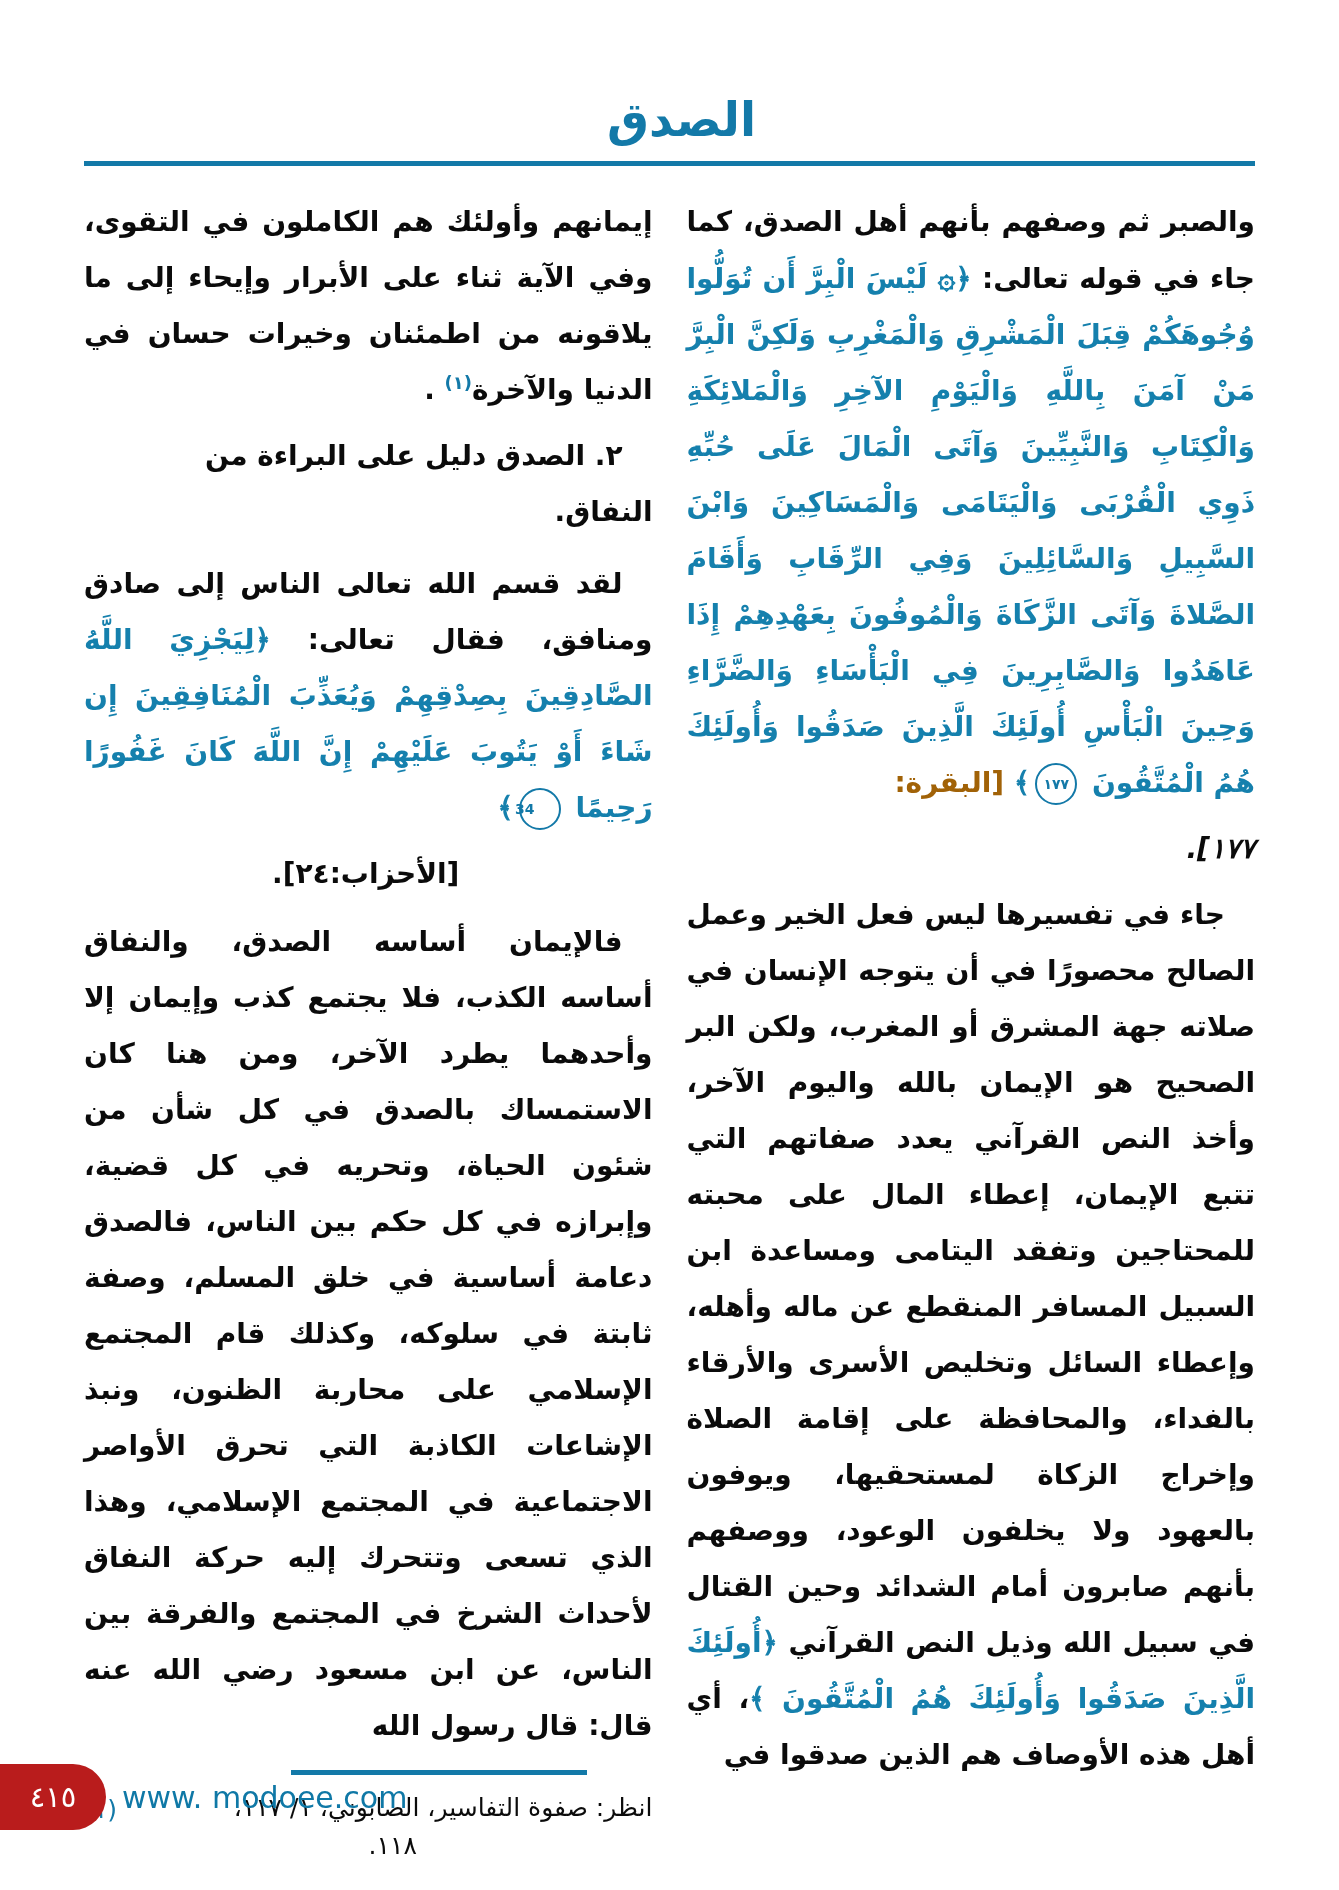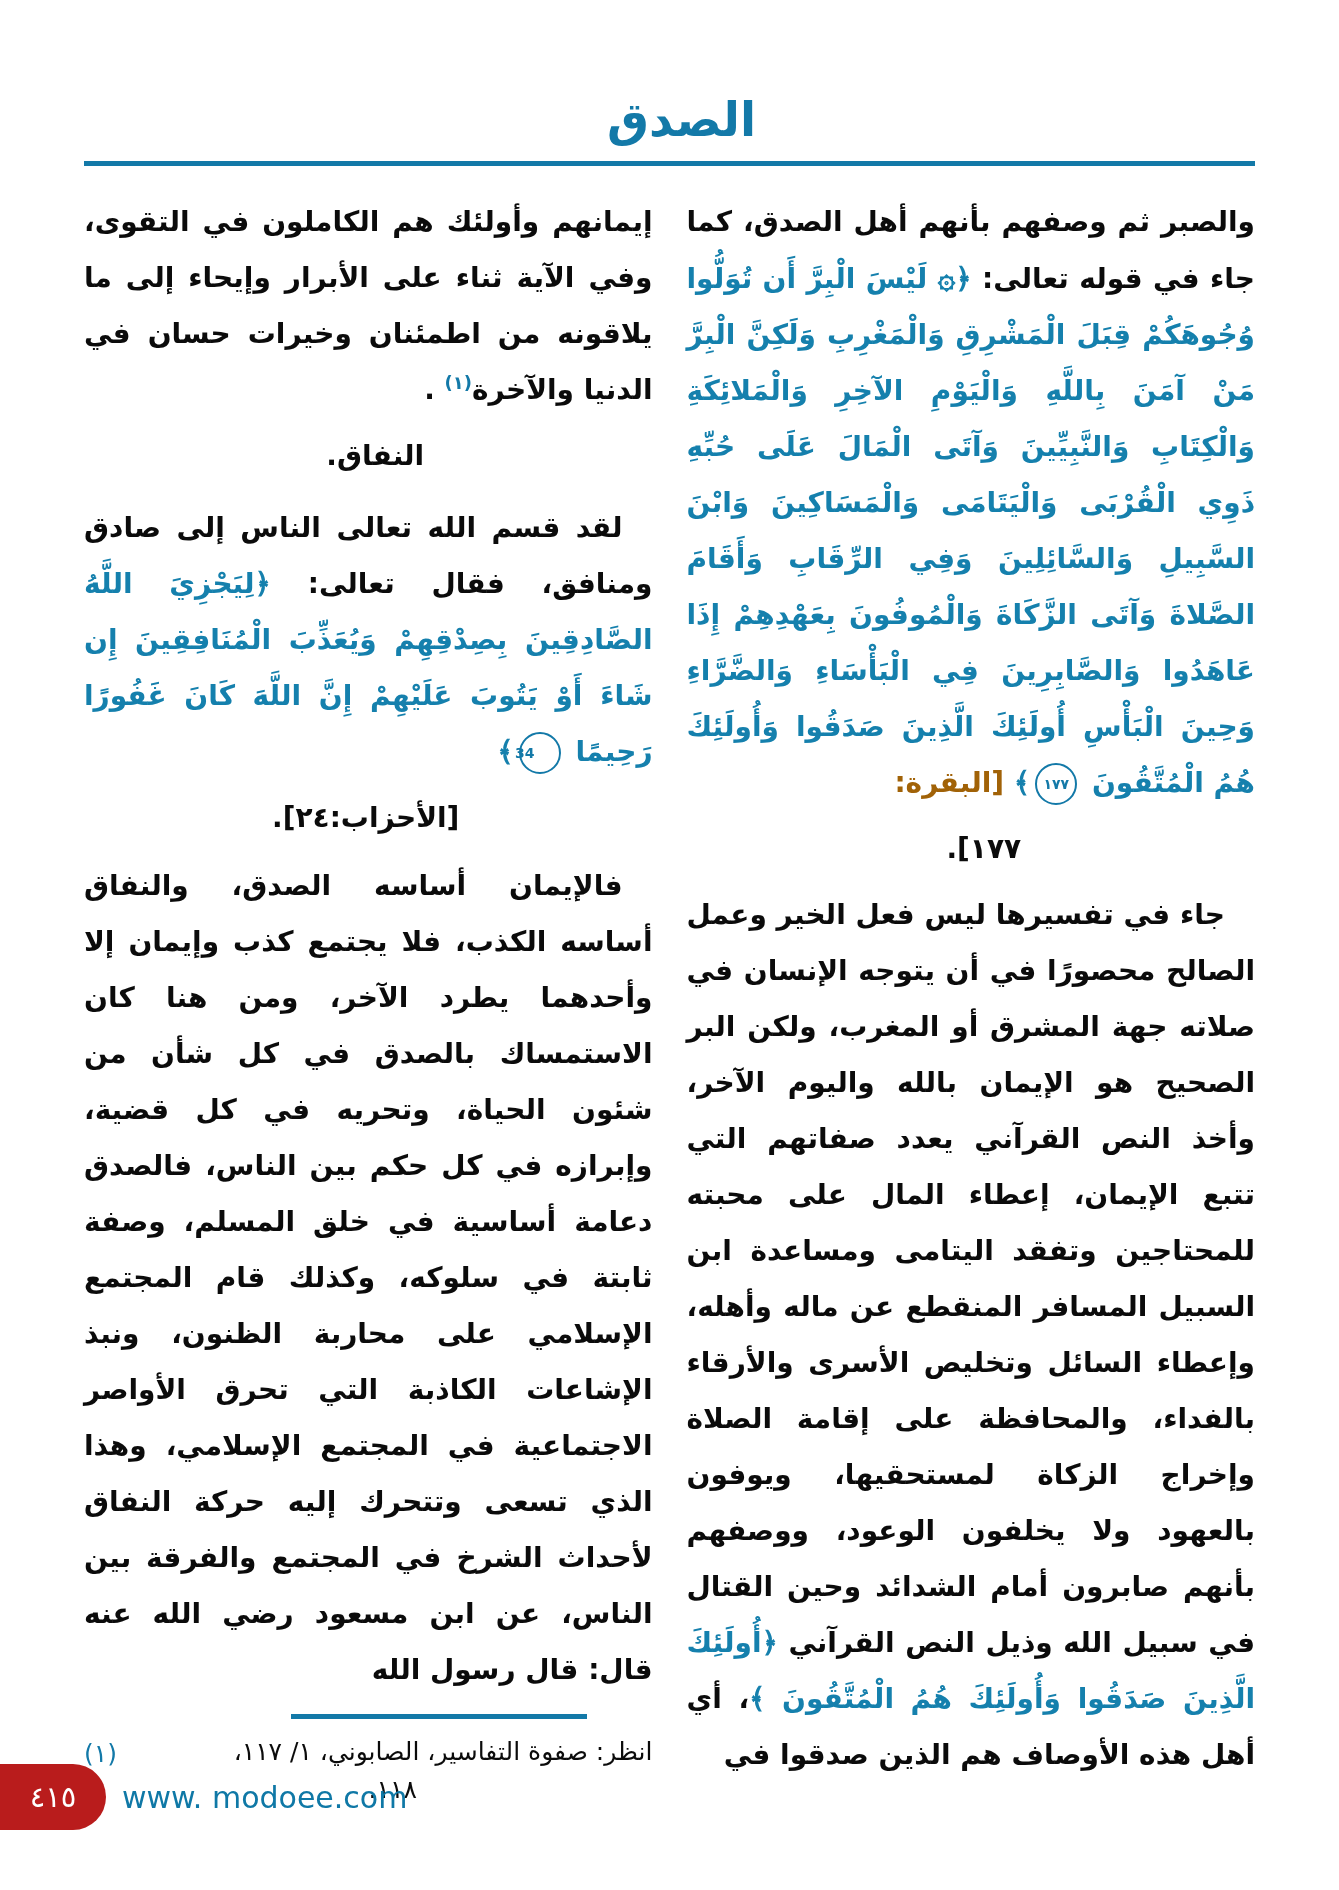--- a/index.html
+++ b/index.html
@@ -33,23 +33,23 @@
   .ayah-circle{
     display:inline-flex;align-items:center;justify-content:center;
     width:38px;height:38px;
     border:2px solid #1379A8;border-radius:50%;
     font-size:14px;line-height:1;color:#1379A8;
     vertical-align:middle;margin:0 5px;
     flex:none;
   }
   .rub{color:#1580AD;font-size:30px;}
   .ref{color:#a16207;}
-  .ref-line-left{text-align:center;padding-left:26px;margin:0 0 10px 0;}
+  .ref-line-left{text-align:right;padding-left:26px;margin:0 0 10px 0;font-style:italic;}
   .ref-line-ahzab{text-align:left;padding-left:188px;margin:0 0 12px 0;}
-  .heading-tail{text-align:center;padding-left:14px;margin:0 0 16px 0;}
+  .heading-tail{text-align:right;padding-left:14px;margin:0 0 16px 0;}
   .sup-ref{color:#1379A8;font-size:18px;vertical-align:super;line-height:0;}
   .footnote{margin-top:6px;font-weight:400;font-size:25px;line-height:38px;}
   .fn-sep{width:296px;height:5px;background:#1379A8;margin:16px 66px 14px auto;}
   .fn-row{display:flex;direction:ltr;gap:16px;}
   .fn-marker{color:#1379A8;white-space:nowrap;padding-top:2px;}
   .fn-text{flex:1;direction:rtl;text-align:justify;}
   .fn-line2{text-align:center;}
   .footer-badge{
     position:absolute;left:0;top:1764px;
     width:106px;height:66px;
@@ -77,20 +77,21 @@
   <div class="cols">
 
     <div class="col">
       <p><span>والصبر ثم وصفهم بأنهم أهل الصدق، كما جاء في قوله تعالى: </span><span class="quran">﴿</span><span class="rub">۞</span><span class="quran"> لَيْسَ الْبِرَّ أَن تُوَلُّوا وُجُوهَكُمْ قِبَلَ الْمَشْرِقِ وَالْمَغْرِبِ وَلَكِنَّ الْبِرَّ مَنْ آمَنَ بِاللَّهِ وَالْيَوْمِ الآخِرِ وَالْمَلائِكَةِ وَالْكِتَابِ وَالنَّبِيِّينَ وَآتَى الْمَالَ عَلَى حُبِّهِ ذَوِي الْقُرْبَى وَالْيَتَامَى وَالْمَسَاكِينَ وَابْنَ السَّبِيلِ وَالسَّائِلِينَ وَفِي الرِّقَابِ وَأَقَامَ الصَّلاةَ وَآتَى الزَّكَاةَ وَالْمُوفُونَ بِعَهْدِهِمْ إِذَا عَاهَدُوا وَالصَّابِرِينَ فِي الْبَأْسَاءِ وَالضَّرَّاءِ وَحِينَ الْبَأْسِ أُولَئِكَ الَّذِينَ صَدَقُوا وَأُولَئِكَ هُمُ الْمُتَّقُونَ </span><span class="ayah-circle">١٧٧</span><span class="quran">﴾</span><span class="ref"> [البقرة:</span></p>
       <div class="ref-line-left">١٧٧].</div>
       <p class="indent"><span>جاء في تفسيرها ليس فعل الخير وعمل الصالح محصورًا في أن يتوجه الإنسان في صلاته جهة المشرق أو المغرب، ولكن البر الصحيح هو الإيمان بالله واليوم الآخر، وأخذ النص القرآني يعدد صفاتهم التي تتبع الإيمان، إعطاء المال على محبته للمحتاجين وتفقد اليتامى ومساعدة ابن السبيل المسافر المنقطع عن ماله وأهله، وإعطاء السائل وتخليص الأسرى والأرقاء بالفداء، والمحافظة على إقامة الصلاة وإخراج الزكاة لمستحقيها، ويوفون بالعهود ولا يخلفون الوعود، ووصفهم بأنهم صابرون أمام الشدائد وحين القتال في سبيل الله وذيل النص القرآني </span><span class="quran">﴿أُولَئِكَ الَّذِينَ صَدَقُوا وَأُولَئِكَ هُمُ الْمُتَّقُونَ ﴾</span><span>، أي أهل هذه الأوصاف هم الذين صدقوا في</span></p>
     </div>
 
     <div class="col">
       <p><span>إيمانهم وأولئك هم الكاملون في التقوى، وفي الآية ثناء على الأبرار وإيحاء إلى ما يلاقونه من اطمئنان وخيرات حسان في الدنيا والآخرة</span><span class="sup-ref">(١)</span><span> .</span></p>
+      <p class="indent" style="margin-bottom:0;">٢. الصدق دليل على البراءة من</p>
       <div class="heading-tail">النفاق.</div>
       <p class="indent"><span>لقد قسم الله تعالى الناس إلى صادق ومنافق، فقال تعالى: </span><span class="quran">﴿</span><span class="quran">لِيَجْزِيَ اللَّهُ الصَّادِقِينَ بِصِدْقِهِمْ وَيُعَذِّبَ الْمُنَافِقِينَ إِن شَاءَ أَوْ يَتُوبَ عَلَيْهِمْ إِنَّ اللَّهَ كَانَ غَفُورًا رَحِيمًا </span><span class="ayah-circle">34</span><span class="quran">﴾</span></p>
       <div class="ref-line-ahzab">[الأحزاب:٢٤].</div>
       <p class="indent" style="margin-bottom:0;">فالإيمان أساسه الصدق، والنفاق أساسه الكذب، فلا يجتمع كذب وإيمان إلا وأحدهما يطرد الآخر، ومن هنا كان الاستمساك بالصدق في كل شأن من شئون الحياة، وتحريه في كل قضية، وإبرازه في كل حكم بين الناس، فالصدق دعامة أساسية في خلق المسلم، وصفة ثابتة في سلوكه، وكذلك قام المجتمع الإسلامي على محاربة الظنون، ونبذ الإشاعات الكاذبة التي تحرق الأواصر الاجتماعية في المجتمع الإسلامي، وهذا الذي تسعى وتتحرك إليه حركة النفاق لأحداث الشرخ في المجتمع والفرقة بين الناس، عن ابن مسعود رضي الله عنه قال: قال رسول الله</p>
 
       <div class="footnote">
         <div class="fn-sep"></div>
         <div class="fn-row">
           <div class="fn-marker">(١)</div>
           <div class="fn-text">

